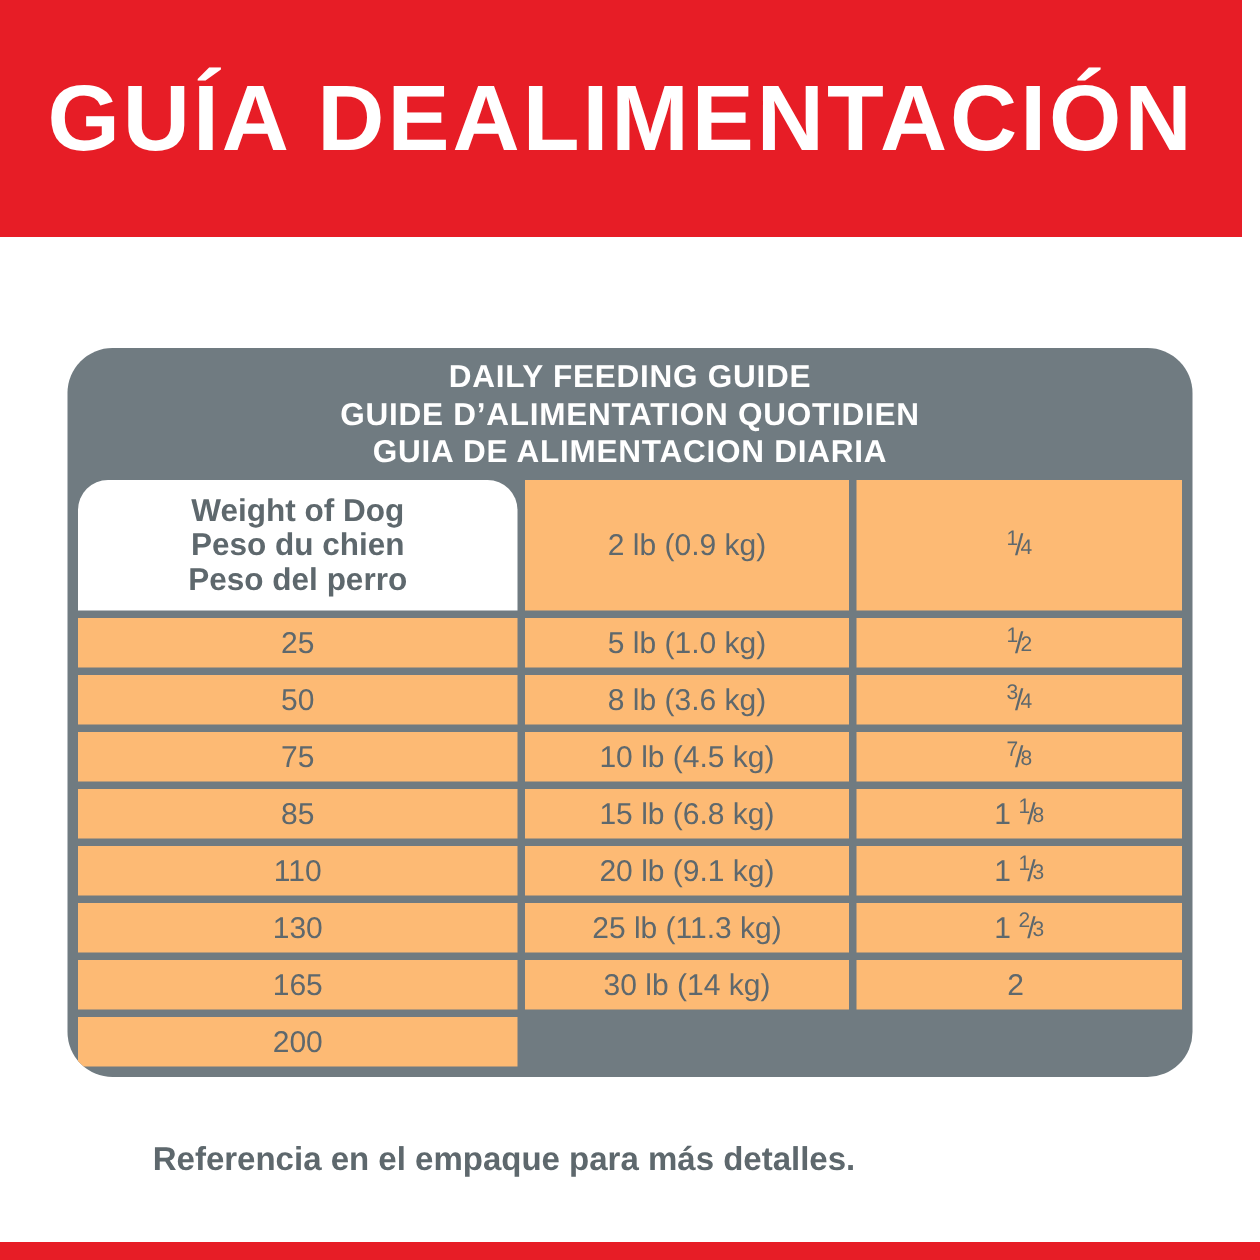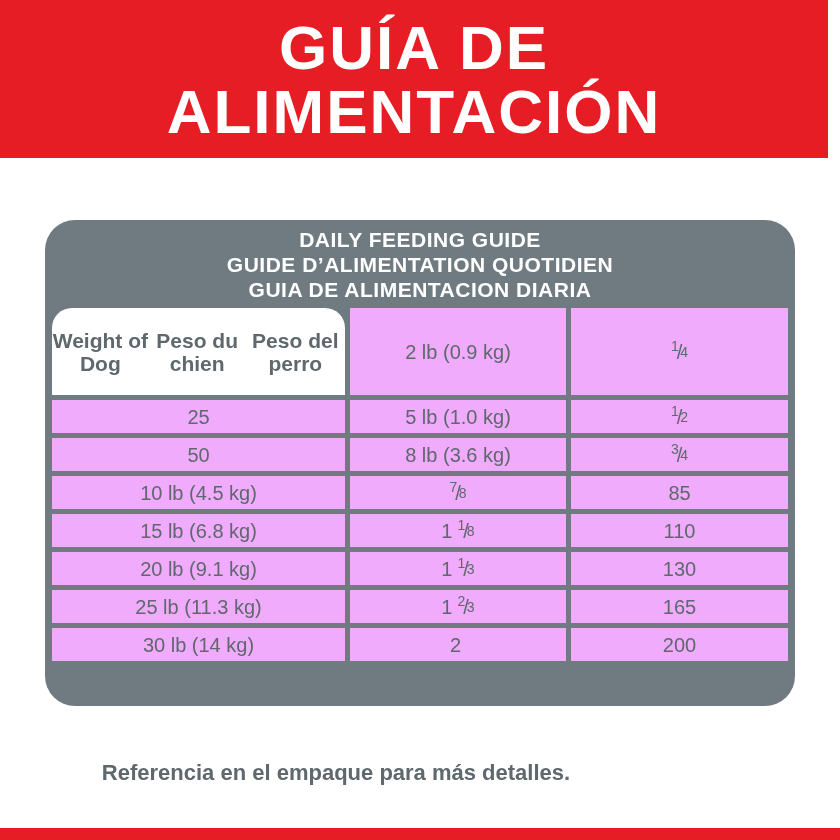--- a/index.html
+++ b/index.html
@@ -11,57 +11,57 @@
   html,body{background:#fff;}
   body{font-family:"Liberation Sans", sans-serif;}
   .canvas{
     position:relative;width:840px;height:840px;background:#fff;overflow:hidden;
   }
 
   
   .top-banner{
     position:absolute;left:0;top:0;width:828px;height:158px;
     background:var(--red);
-    display:flex;flex-direction:column;align-items:center;justify-content:center;
+    display:flex;flex-direction:row;align-items:center;justify-content:center;
     padding-top:2px;
   }
   .top-banner .title-line{
     color:#fff;font-weight:bold;font-size:62px;line-height:64px;
     letter-spacing:2px;text-align:center;white-space:nowrap;
   }
 
   
   .table-wrap{
-    position:absolute;left:45px;top:220px;width:750px;
+    position:absolute;left:45px;top:232px;width:750px;
     background:var(--gray);
     border-radius:30px;
     padding:0 7px 7px 7px;
     overflow:hidden;
   }
   .band-title{
     height:88px;
     display:flex;flex-direction:column;align-items:center;justify-content:center;
     color:#fff;font-weight:bold;font-size:21px;line-height:25px;
     text-align:center;letter-spacing:0.5px;
   }
   .grid{
     display:grid;
     grid-template-columns:293px 216px 217px;
     grid-template-rows:87px repeat(8,33px);
     column-gap:5px;row-gap:5px;
   }
   .hcell{
     background:#fff;
     border-radius:20px 20px 0 0;
-    display:flex;flex-direction:row;align-items:center;justify-content:center;
+    display:flex;flex-direction:column;align-items:center;justify-content:center;
     color:var(--text);font-weight:bold;font-size:21px;line-height:23px;
     text-align:center;
   }
   .cell{
-    background:#f0abfc;
+    background:#fdba74;
     display:flex;align-items:center;justify-content:center;
     color:var(--text);font-size:20px;line-height:20px;
     white-space:nowrap;
   }
   .fr-num{font-size:14px;vertical-align:7px;display:inline-block;transform:translateY(-6px);margin-right:-1px;}
   .fr-slash{font-size:20px;margin:0 -1px;}
   .fr-den{font-size:14px;margin-left:-1px;}
   .cups-whole{margin-right:5px;}
 
   
@@ -111,20 +111,21 @@
           <span class="fr-slash">/</span>
           <span class="fr-den">2</span>
         </div>
         <div class="cell">50</div>
         <div class="cell">8 lb (3.6 kg)</div>
         <div class="cell">
           <span class="fr-num">3</span>
           <span class="fr-slash">/</span>
           <span class="fr-den">4</span>
         </div>
+        <div class="cell">75</div>
         <div class="cell">10 lb (4.5 kg)</div>
         <div class="cell">
           <span class="fr-num">7</span>
           <span class="fr-slash">/</span>
           <span class="fr-den">8</span>
         </div>
         <div class="cell">85</div>
         <div class="cell">15 lb (6.8 kg)</div>
         <div class="cell">
           <span class="cups-whole">1</span>

